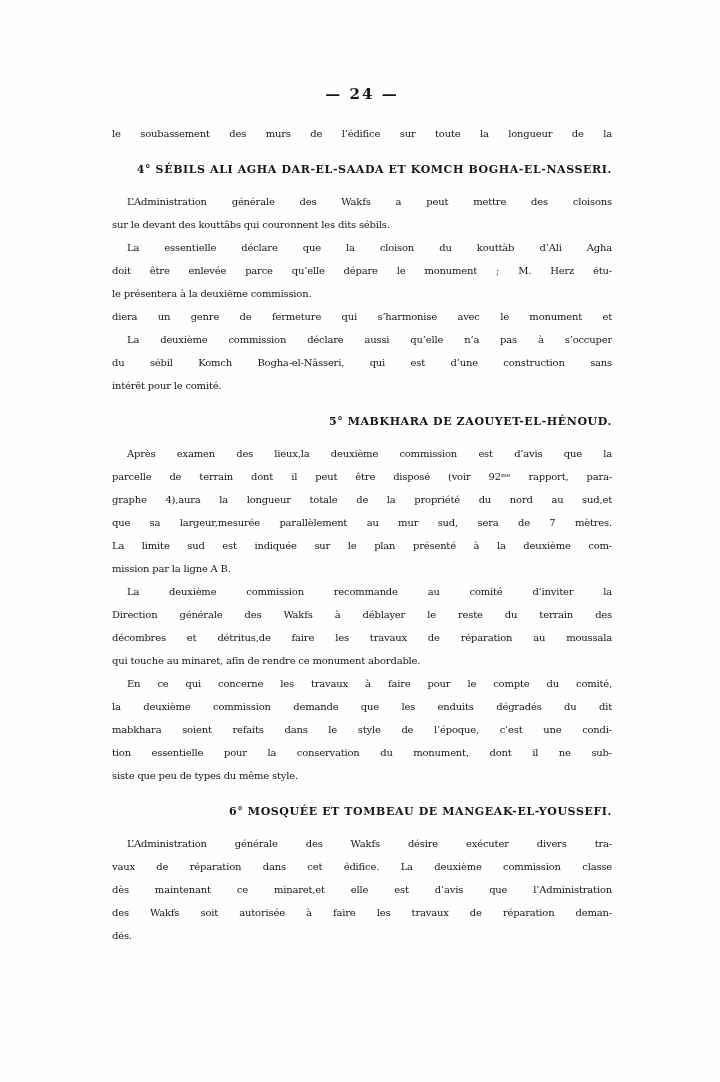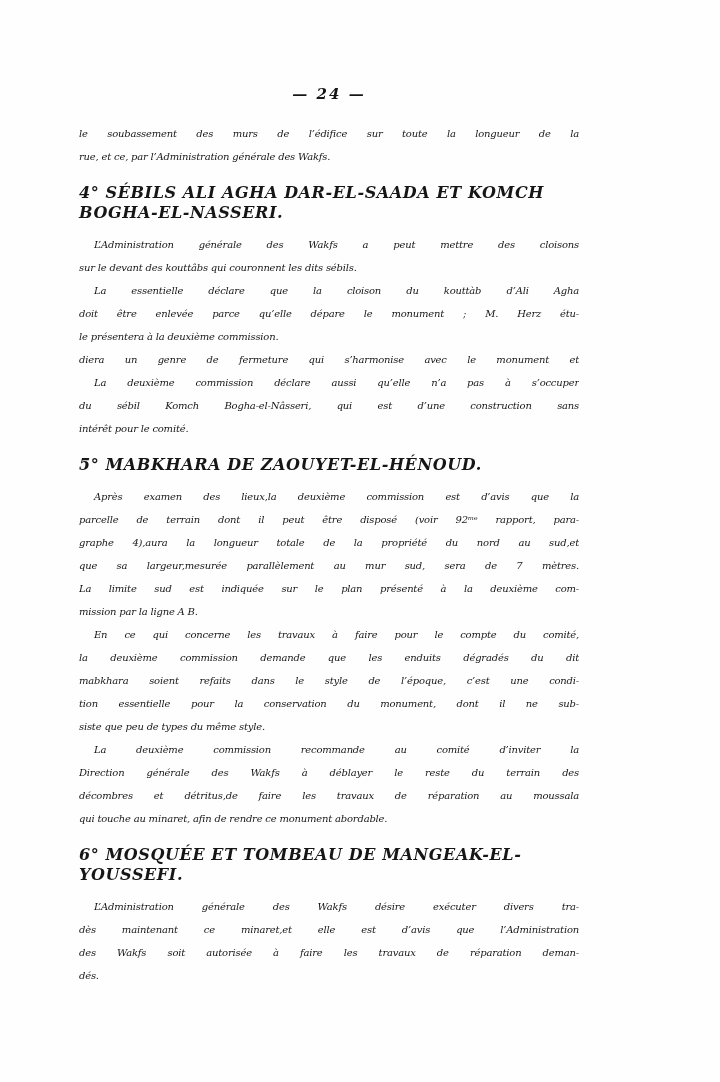--- a/index.html
+++ b/index.html
@@ -12,22 +12,21 @@
     width: 720px;
     height: 1082px;
     background: #fefefe;
     color: #161616;
     font-family: "DejaVu Serif", "Liberation Serif", serif;
     box-sizing: border-box;
     padding-top: 84px;
   }
   .content {
     width: 500px;
-    margin-left: 79px;
-    font-style: italic;
+    margin-left: 112px;
   }
   .page-number {
     text-align: center;
     font-size: 15px;
     font-weight: bold;
     letter-spacing: 2px;
     margin-bottom: 18px;
     line-height: 20px;
   }
   .para { margin: 0; }
@@ -41,38 +40,37 @@
     text-align-last: justify;
     white-space: normal;
   }
   .line.last {
     text-align-last: left;
   }
   .para.indent .line:first-child {
     text-indent: 15px;
   }
   .heading {
-    font-size: 16px;
+    font-size: 11px;
     font-weight: bold;
-    text-align: left;
+    text-align: right;
     letter-spacing: 0.6px;
     line-height: 20px;
     margin: 15px 0 10px 0;
   }
 </style>
 </head>
 <body>
 
 <div class="page">
   <div class="content">
     <div class="page-number">— 24 —</div>
     <div>
         <div class="para">
           <div class="line">le soubassement des murs de l’édifice sur toute la longueur de la</div>
-          <div class="line last">rue, et ce, par l’Administration générale des Wakfs.</div>
         </div>
         <div class="heading">4° SÉBILS ALI AGHA DAR-EL-SAADA ET KOMCH BOGHA-EL-NASSERI.</div>
         <div class="para indent">
           <div class="line">L’Administration générale des Wakfs a peut mettre des cloisons</div>
           <div class="line last">sur le devant des kouttâbs qui couronnent les dits sébils.</div>
         </div>
         <div class="para indent">
           <div class="line">La essentielle déclare que la cloison du kouttàb d’Ali Agha</div>
           <div class="line">doit être enlevée parce qu’elle dépare le monument ; M. Herz étu-</div>
           <div class="line last">le présentera à la deuxième commission.</div>
@@ -86,34 +84,35 @@
         <div class="heading">5° MABKHARA DE ZAOUYET-EL-HÉNOUD.</div>
         <div class="para indent">
           <div class="line">Après examen des lieux,la deuxième commission est d’avis que la</div>
           <div class="line">parcelle de terrain dont il peut être disposé (voir 92ᵐᵉ rapport, para-</div>
           <div class="line">graphe 4),aura la longueur totale de la propriété du nord au sud,et</div>
           <div class="line">que sa largeur,mesurée parallèlement au mur sud, sera de 7 mètres.</div>
           <div class="line">La limite sud est indiquée sur le plan présenté à la deuxième com-</div>
           <div class="line last">mission par la ligne A B.</div>
         </div>
         <div class="para indent">
+          <div class="line">La deuxième commission recommande au comité d’inviter la</div>
+          <div class="line">Direction générale des Wakfs à déblayer le reste du terrain des</div>
+          <div class="line">décombres et détritus,de faire les travaux de réparation au moussala</div>
+          <div class="line last">qui touche au minaret, afin de rendre ce monument abordable.</div>
+        </div>
+        <div class="para indent">
           <div class="line">En ce qui concerne les travaux à faire pour le compte du comité,</div>
           <div class="line">la deuxième commission demande que les enduits dégradés du dit</div>
           <div class="line">mabkhara soient refaits dans le style de l’époque, c’est une condi-</div>
           <div class="line">tion essentielle pour la conservation du monument, dont il ne sub-</div>
           <div class="line last">siste que peu de types du même style.</div>
         </div>
-        <div class="para indent">
-          <div class="line">La deuxième commission recommande au comité d’inviter la</div>
-          <div class="line">Direction générale des Wakfs à déblayer le reste du terrain des</div>
-          <div class="line">décombres et détritus,de faire les travaux de réparation au moussala</div>
-          <div class="line last">qui touche au minaret, afin de rendre ce monument abordable.</div>
-        </div>
         <div class="heading">6° MOSQUÉE ET TOMBEAU DE MANGEAK-EL-YOUSSEFI.</div>
         <div class="para indent">
           <div class="line">L’Administration générale des Wakfs désire exécuter divers tra-</div>
+          <div class="line">vaux de réparation dans cet édifice. La deuxième commission classe</div>
           <div class="line">dès maintenant ce minaret,et elle est d’avis que l’Administration</div>
           <div class="line">des Wakfs soit autorisée à faire les travaux de réparation deman-</div>
           <div class="line last">dés.</div>
         </div>
       </div>
   </div>
 </div>
 
 </body></html>

